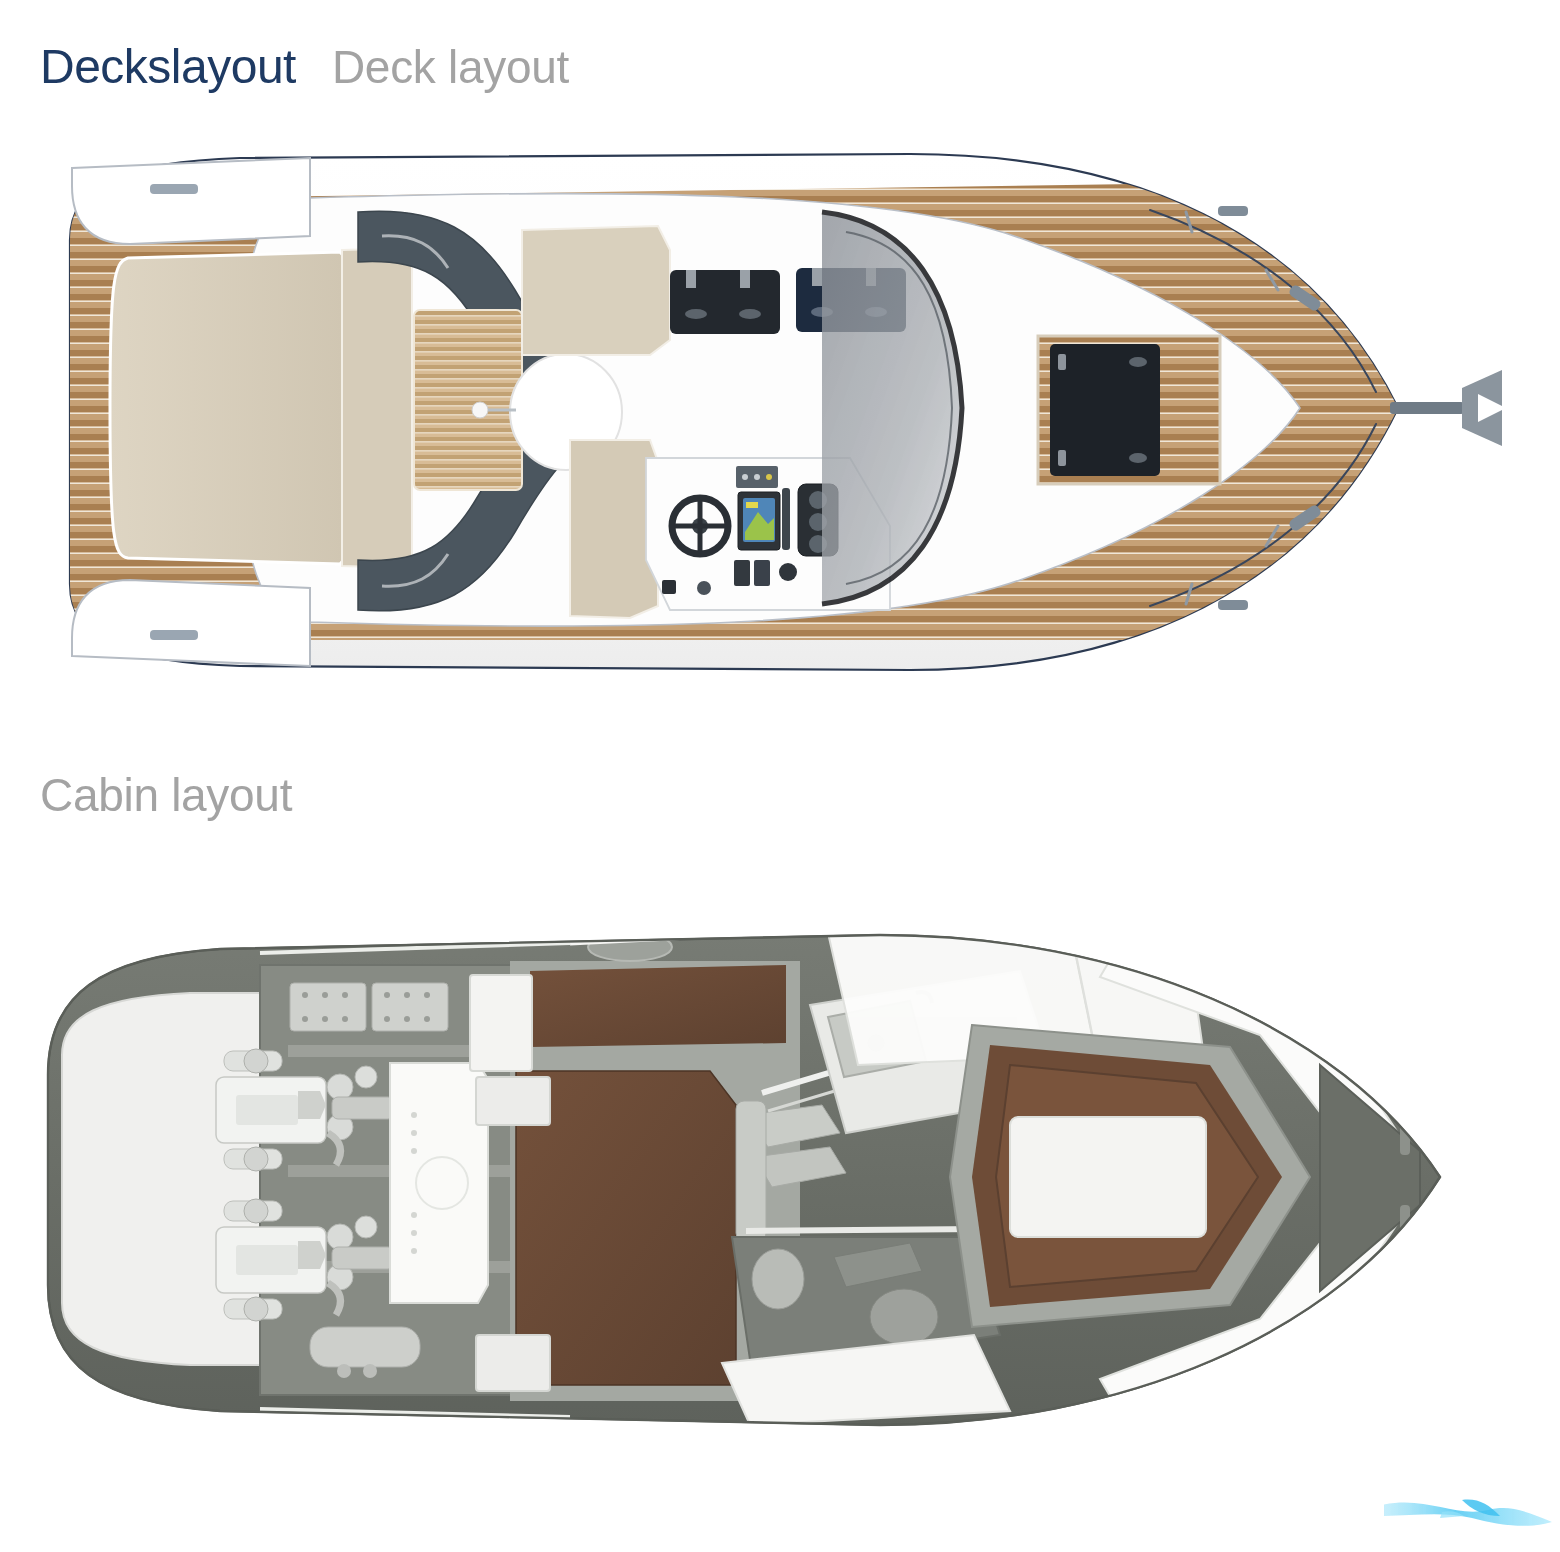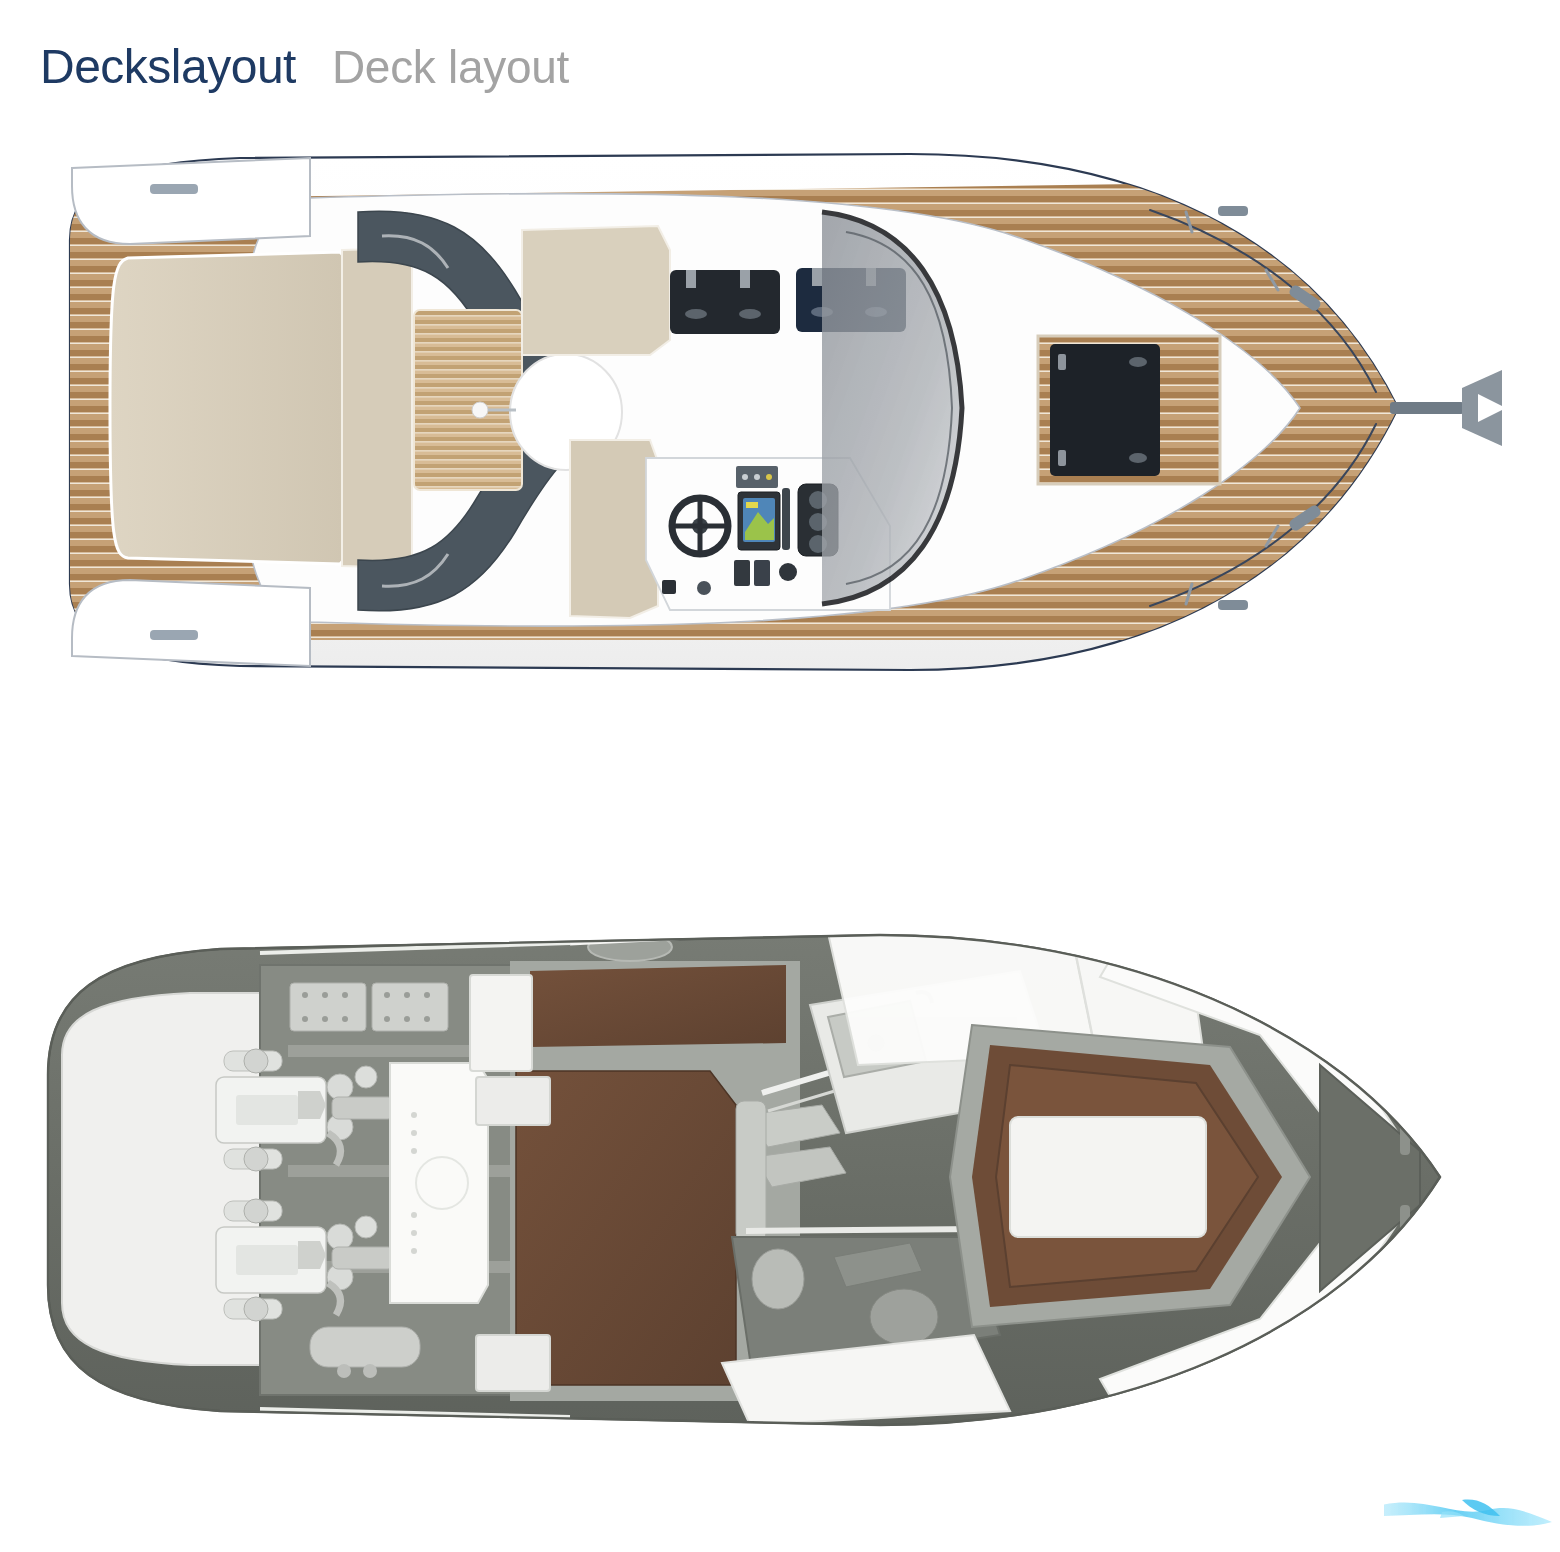--- a/index.html
+++ b/index.html
@@ -265,20 +265,21 @@
       <g>
         <path d="M 62 28 L 300 18 L 300 96 L 120 104 C 78 104, 62 80, 62 46 Z" fill="#ffffff" stroke="#b6bcc4" stroke-width="2"></path>
         <path d="M 62 516 L 300 526 L 300 448 L 120 440 C 78 440, 62 464, 62 498 Z" fill="#ffffff" stroke="#b6bcc4" stroke-width="2"></path>
         <rect x="140" y="44" width="48" height="10" rx="4" fill="#9aa6b2"></rect>
         <rect x="140" y="490" width="48" height="10" rx="4" fill="#9aa6b2"></rect>
       </g>
     </svg>
   </div>
 
   <div class="section-heading" id="cabin-heading">
+    <span class="heading-en">Cabin layout</span>
   </div>
 
   <div class="figure" id="cabin-figure">
     <svg viewBox="0 0 1540 630" xmlns="http://www.w3.org/2000/svg">
       <defs>
         <linearGradient id="hullGreyGrad" x1="0" y1="0" x2="0" y2="1">
           <stop offset="0%" stop-color="#777b74"></stop>
           <stop offset="50%" stop-color="#6a6e67"></stop>
           <stop offset="100%" stop-color="#5e625c"></stop>
         </linearGradient>

